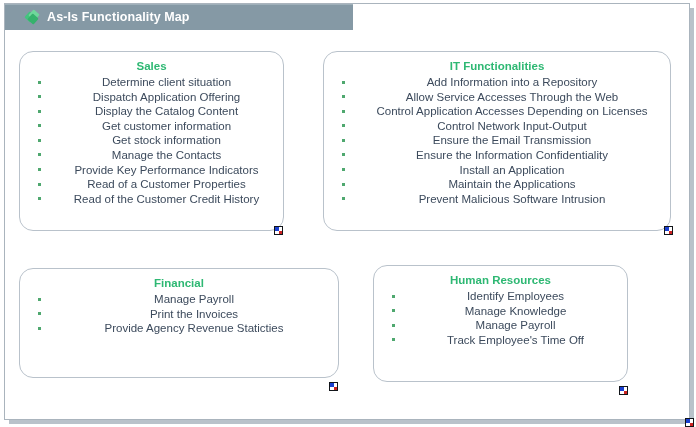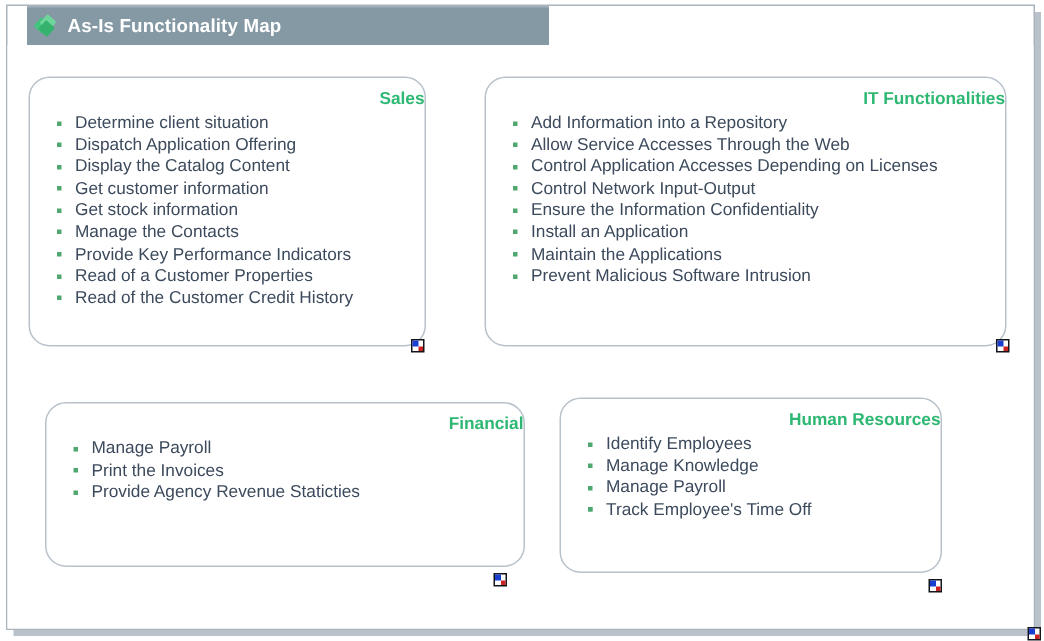--- a/index.html
+++ b/index.html
@@ -45,23 +45,22 @@
   }
 
   
   #title-bar {
     position: absolute;
     left: 5px; top: 4px;
     width: 348px; height: 26px;
     background: #8599a5;
     display: flex;
     align-items: center;
-    padding-left: 6px;
-    box-sizing: border-box;
-    margin-left: 13px;
+    padding-left: 21px;
+    box-sizing: border-box;
   }
   #title-bar .topline {
     position: absolute;
     left: 0; top: 0; right: 0; height: 1px;
     background: #9fb0ba;
   }
   .diamond-icon {
     width: 13px; height: 13px;
     position: relative;
     flex: 0 0 auto;
@@ -96,32 +95,33 @@
 
   
   .group-box {
     position: absolute;
     border: 1px solid #b9c2cb;
     border-radius: 14px;
     background: #ffffff;
     box-sizing: border-box;
   }
   .group-title {
-    text-align: right;
+    text-align: center;
     color: #2eb873;
     font-size: 11.5px;
     font-weight: bold;
     margin-top: 8px;
     margin-bottom: 3px;
     font-family: "Liberation Sans", sans-serif;
   }
   .group-list {
     list-style: none;
     margin: 0;
     padding: 0 0 0 18px;
+    text-align: center;
   }
   .group-list li {
     position: relative;
     color: #3c4a5c;
     font-size: 11.5px;
     line-height: 14.6px;
     white-space: nowrap;
     padding-left: 12px;
   }
   .group-list li .bullet {
@@ -198,32 +198,33 @@
       <span class="sq-red"></span>
     </div>
 
     <div class="group-box" style="left:318px; top:21px; width:348px; height:180px;">
       <div class="group-title">IT Functionalities</div>
       <ul class="group-list">
         <li><span class="bullet"></span><span>Add Information into a Repository</span></li>
         <li><span class="bullet"></span><span>Allow Service Accesses Through the Web</span></li>
         <li><span class="bullet"></span><span>Control Application Accesses Depending on Licenses</span></li>
         <li><span class="bullet"></span><span>Control Network Input-Output</span></li>
+        <li><span class="bullet"></span><span>Ensure the Email Transmission</span></li>
         <li><span class="bullet"></span><span>Ensure the Information Confidentiality</span></li>
         <li><span class="bullet"></span><span>Install an Application</span></li>
         <li><span class="bullet"></span><span>Maintain the Applications</span></li>
         <li><span class="bullet"></span><span>Prevent Malicious Software Intrusion</span></li>
       </ul>
     </div>
     <div class="ref-marker" style="left:659px; top:196px;">
       <span class="sq-blue"></span>
       <span class="sq-red"></span>
     </div>
 
-    <div class="group-box" style="left:14px; top:238px; width:320px; height:110px;margin-left:11px;">
+    <div class="group-box" style="left:14px; top:238px; width:320px; height:110px;">
       <div class="group-title">Financial</div>
       <ul class="group-list">
         <li><span class="bullet"></span><span>Manage Payroll</span></li>
         <li><span class="bullet"></span><span>Print the Invoices</span></li>
         <li><span class="bullet"></span><span>Provide Agency Revenue Staticties</span></li>
       </ul>
     </div>
     <div class="ref-marker" style="left:324px; top:352px;">
       <span class="sq-blue"></span>
       <span class="sq-red"></span>

